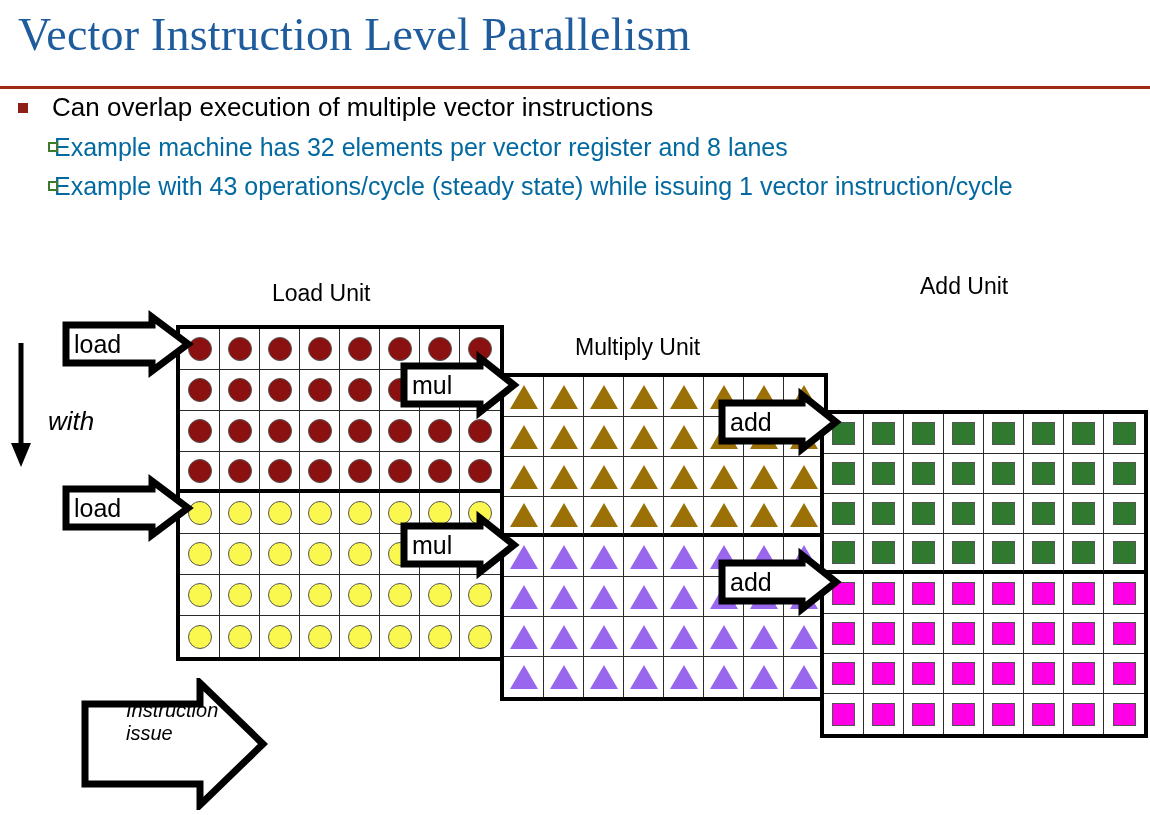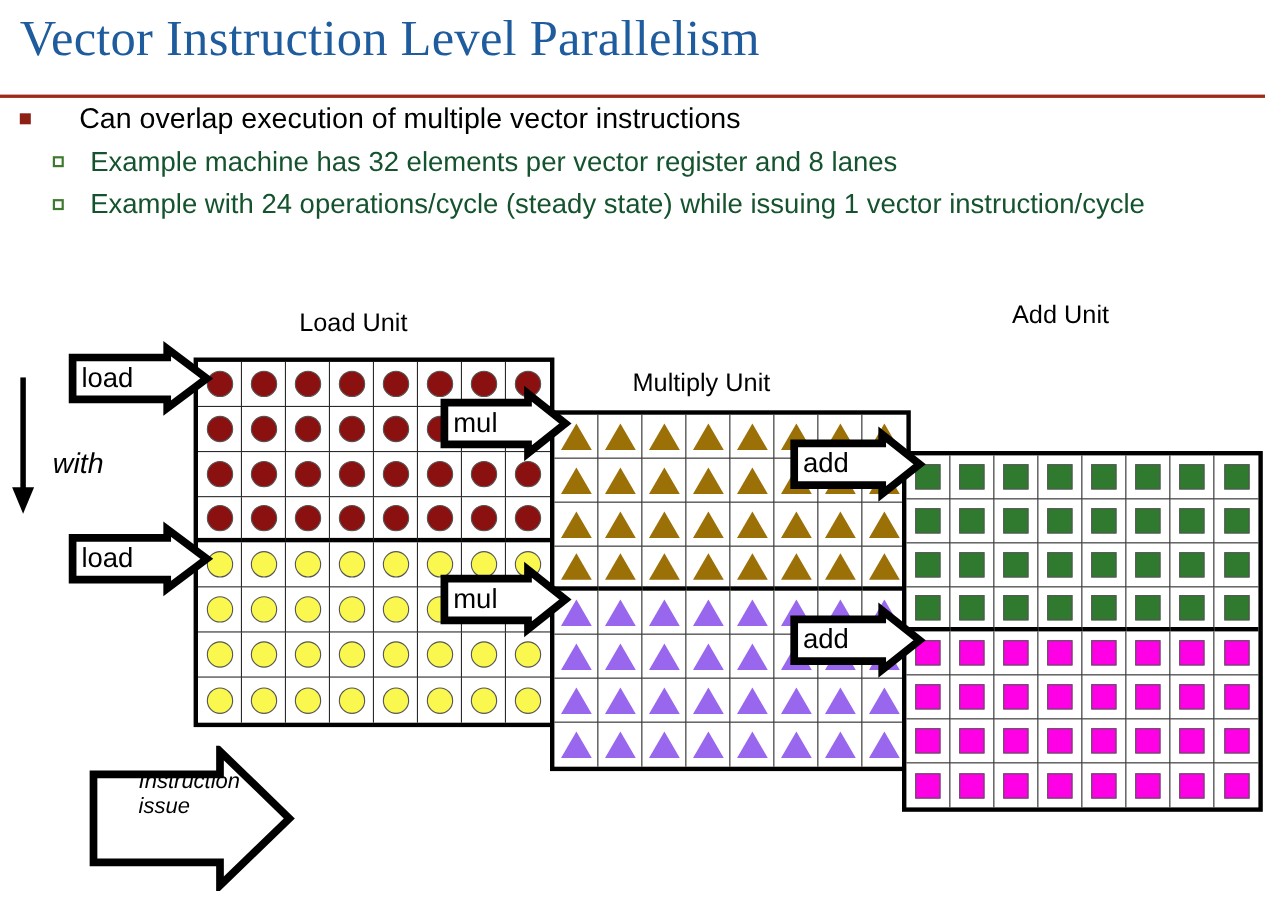--- a/index.html
+++ b/index.html
@@ -29,37 +29,37 @@
     left: 0px; top: 86px;
     width: 1150px; height: 3px;
     background: #9E2B16;
   }
 
   
   #bullets { position: absolute; left: 0; top: 92px; width: 1150px; }
 
   .b1 {
     position: relative;
-    padding-left: 72px;
+    padding-left: 52px;
     font-size: 26px;
     color: #000000;
     line-height: 1.18;
   }
   .b1 .marker {
     position: absolute;
     left: 18px; top: 11px;
     width: 10px; height: 10px;
     background: #8C2014;
   }
   .b2 {
     position: relative;
-    padding-left: 82px;
+    padding-left: 54px;
     margin-top: 9px;
     font-size: 25px;
-    color: #14532d;
+    color: #0369a1;
     line-height: 1.2;
   }
   .b2 .marker2 {
     position: absolute;
     left: 48px; top: 10px;
     width: 10px; height: 10px;
     border: 2px solid #3E7A2E;
     background: #ffffff;
     box-sizing: border-box;
   }
@@ -165,21 +165,21 @@
   <div class="b1">
     <span class="marker"></span>
     <span>Can overlap execution of multiple vector instructions</span>
   </div>
   <div class="b2">
     <span class="marker2"></span>
     <span>Example machine has 32 elements per vector register and 8 lanes</span>
   </div>
   <div class="b2">
     <span class="marker2"></span>
-    <span>Example with 24 operations/cycle (steady state) while issuing 1 vector instruction/cycle</span>
+    <span>Example with 43 operations/cycle (steady state) while issuing 1 vector instruction/cycle</span>
   </div>
 </div>
 
 <div id="diagram">
 
   <div class="unit-label" style="left:272px; top:12px;">Load Unit</div>
   <div class="unit-label" style="left:575px; top:22px;margin-top:44px;">Multiply Unit</div>
   <div class="unit-label" style="left:920px; top:5px;">Add Unit</div>
 
   <div id="time-axis">

